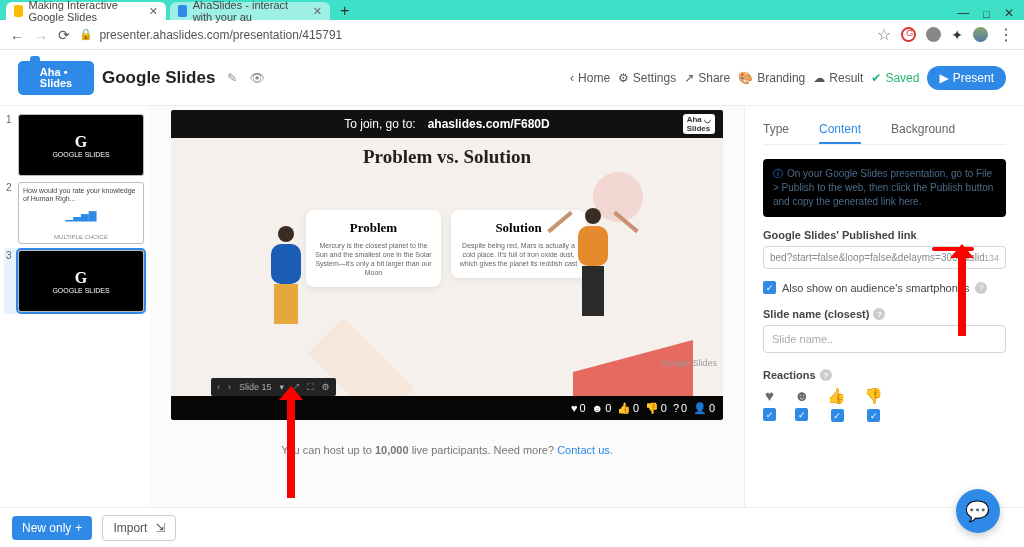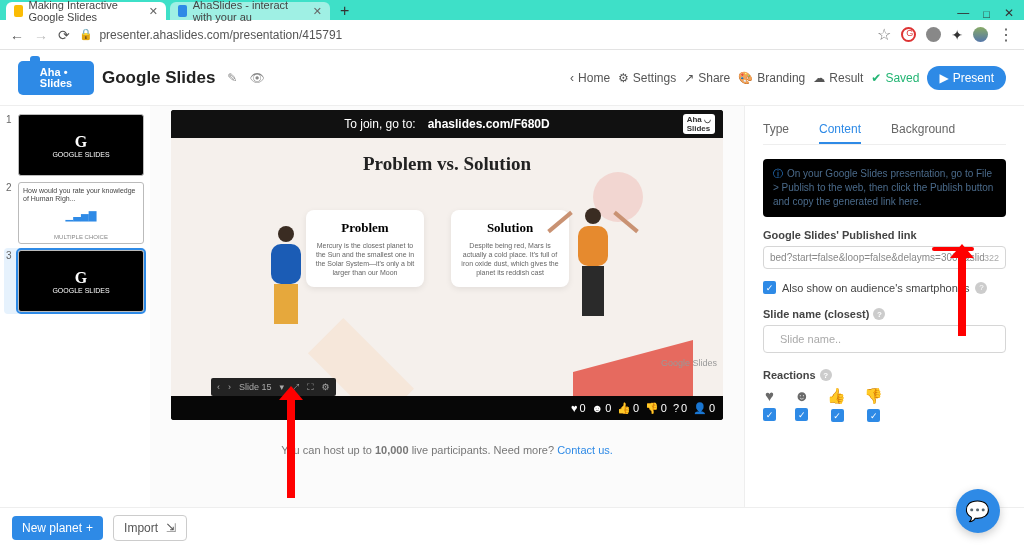--- a/index.html
+++ b/index.html
@@ -41,26 +41,26 @@
   .thumb .mc { color: #888; font-size: 6px; margin-top: 12px; align-self: center; }
   .thumb-row.active { background: #e6f2fd; border-radius: 4px; padding: 2px; margin: -2px; }
 
   .center { flex: 1; display: flex; flex-direction: column; align-items: center; padding: 4px 10px 0 10px; background: #fbfbfb; }
 
   .stage { width: 552px; height: 310px; background: #000; border-radius: 3px; position: relative; overflow: hidden; }
   .joinbar { height: 28px; background: #111; color: #fff; display: flex; align-items: center; justify-content: center; font-size: 12px; position: relative; }
   .joinbar b { margin-left: 12px; }
   .aha-badge { position: absolute; right: 8px; top: 4px; background: #fff; color: #333; border-radius: 3px; font-size: 8px; padding: 1px 4px; font-weight: bold; }
   .slide-body { position: absolute; top: 28px; left: 0; right: 0; bottom: 24px; background: #f5f0ec; }
-  .slide-title { text-align: center; font-size: 19px; font-weight: 600; margin-top: 15px; font-family: Georgia, serif; color: #222; }
+  .slide-title { text-align: center; font-size: 19px; font-weight: 600; margin-top: 8px; font-family: Georgia, serif; color: #222; }
   .deco { position: absolute; }
   .deco.tr { right: 80px; top: 34px; width: 50px; height: 50px; background: #f2d6d1; border-radius: 50%; }
   .deco.bl { left: 140px; bottom: 0; width: 100px; height: 50px; background: #f6e7da; transform: rotate(45deg); }
   .deco.br { right: 30px; bottom: -20px; width: 120px; height: 60px; background: #e66a5f; transform: skewY(-15deg); }
-  .card { position: absolute; background: #fff; border-radius: 8px; width: 118px; padding: 10px 8px; box-shadow: 0 2px 6px rgba(0,0,0,0.08); }
+  .card { position: absolute; background: #fff; border-radius: 8px; width: 135px; padding: 10px 8px; box-shadow: 0 2px 6px rgba(0,0,0,0.08); }
   .card.left { left: 135px; top: 72px; }
   .card.right { left: 280px; top: 72px; }
   .card h4 { font-family: Georgia, serif; font-size: 13px; text-align: center; margin-bottom: 5px; }
   .card p { font-size: 7px; color: #666; text-align: center; line-height: 1.3; }
   .person { position: absolute; width: 60px; height: 110px; }
   .person.pl { left: 85px; top: 88px; }
   .person.pr { right: 100px; top: 70px; }
   .person .head { width: 16px; height: 16px; background: #3a2c22; border-radius: 50%; margin: 0 auto; }
   .person .body { width: 30px; height: 40px; border-radius: 10px; margin: 2px auto 0; }
   .person.pl .body { background: #1b5cb5; }
@@ -95,21 +95,21 @@
   .rtabs { display: flex; gap: 30px; border-bottom: 1px solid #eee; margin-bottom: 14px; }
   .rtab { padding-bottom: 6px; color: #666; }
   .rtab.active { color: #2e8ae6; border-bottom: 2px solid #2e8ae6; font-weight: 500; }
   .infobox { background: #000000; border-radius: 4px; padding: 8px 10px; font-size: 10px; color: #4a6a8a; line-height: 1.4; margin-bottom: 12px; }
   .infobox .ii { color: #2e8ae6; margin-right: 4px; }
   .field-label { font-size: 11px; font-weight: 600; color: #444; margin-bottom: 5px; display: flex; align-items: center; gap: 4px; }
   .link-input { width: 100%; border: 1px solid #d6d6d6; border-radius: 4px; padding: 5px 6px; font-size: 10px; color: #888; display: flex; justify-content: space-between; align-items: center; margin-bottom: 12px; }
   .charcount { color: #aaa; font-size: 9px; }
   .chk-row { display: flex; align-items: center; gap: 6px; font-size: 11px; color: #444; margin-bottom: 14px; }
   .chk { width: 13px; height: 13px; background: #2e8ae6; border-radius: 2px; color: #fff; font-size: 9px; display: flex; align-items: center; justify-content: center; }
-  .text-input { width: 100%; border: 1px solid #d6d6d6; border-radius: 4px; padding: 7px 16px; font-size: 11px; color: #aaa; margin-bottom: 16px; }
+  .text-input { width: 100%; border: 1px solid #d6d6d6; border-radius: 4px; padding: 7px 8px; font-size: 11px; color: #aaa; margin-bottom: 16px; }
   .react-row { display: flex; gap: 18px; margin-top: 6px; }
   .react-item { display: flex; flex-direction: column; align-items: center; gap: 4px; }
   .react-item .ic { font-size: 15px; color: #6a6a6a; }
 
   
   .bottombar { position: absolute; left: 0; bottom: 0; height: 40px; width: 1024px; display: flex; align-items: center; padding: 0 12px; gap: 10px; background: #fff; border-top: 1px solid #eee; }
   .newslide { background: #2e8ae6; color: #fff; padding: 5px 10px; border-radius: 4px; font-size: 12px; display: flex; align-items: center; gap: 4px; }
   .import { border: 1px solid #ccc; padding: 5px 10px; border-radius: 4px; font-size: 12px; color: #555; display: flex; align-items: center; gap: 8px; }
   .chat-fab { position: absolute; right: 24px; bottom: 14px; width: 44px; height: 44px; border-radius: 50%; background: #2e8ae6; box-shadow: 0 3px 10px rgba(0,0,0,0.2); display: flex; align-items: center; justify-content: center; color: #fff; font-size: 20px; }
 
@@ -302,21 +302,21 @@
       <div class="rtab">Type</div>
       <div class="rtab active">Content</div>
       <div class="rtab">Background</div>
     </div>
     <div class="infobox">
       <span class="ii">ⓘ</span><span>On your Google Slides presentation, go to File &gt; Publish to the web, then click the Publish button and copy the generated link here.</span>
     </div>
     <div class="field-label">Google Slides' Published link</div>
     <div class="link-input">
       <span style="overflow:hidden;white-space:nowrap">bed?start=false&amp;loop=false&amp;delayms=3000&amp;slide=15</span>
-      <span class="charcount">322</span>
+      <span class="charcount">134</span>
     </div>
     <div class="chk-row">
       <span class="chk">✓</span>
       <span>Also show on audience's smartphones</span>
       <span class="q">?</span>
     </div>
     <div class="field-label">
       <span>Slide name (closest)</span>
         <span class="q">?</span>
     </div>
@@ -341,21 +341,21 @@
       <div class="react-item">
           <span class="ic">👎</span>
           <span class="chk">✓</span>
         </div>
     </div>
   </div>
 </div>
 
 <div class="bottombar">
   <div class="newslide">
-      <span>New planet</span> 
+      <span>New only</span> 
       <span>+</span>
     </div>
   <div class="import">
       <span>Import</span> 
       <span>⇲</span>
     </div>
 </div>
 
 <div class="arrow-red arrow1"></div>
 <div class="arrow-red arrow2"></div>

